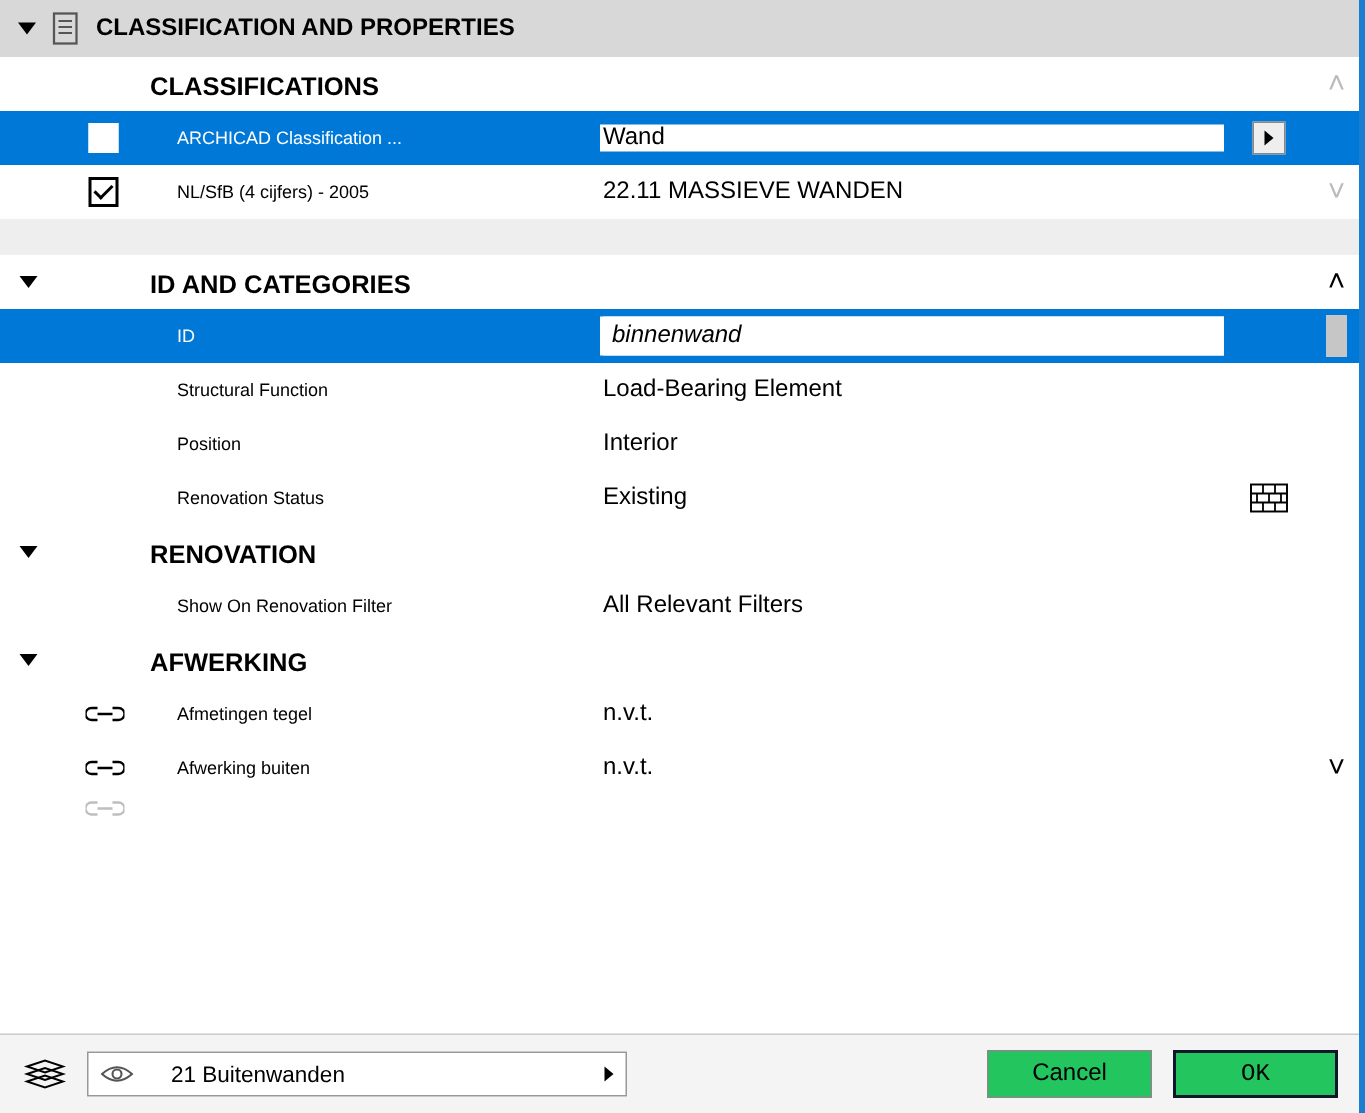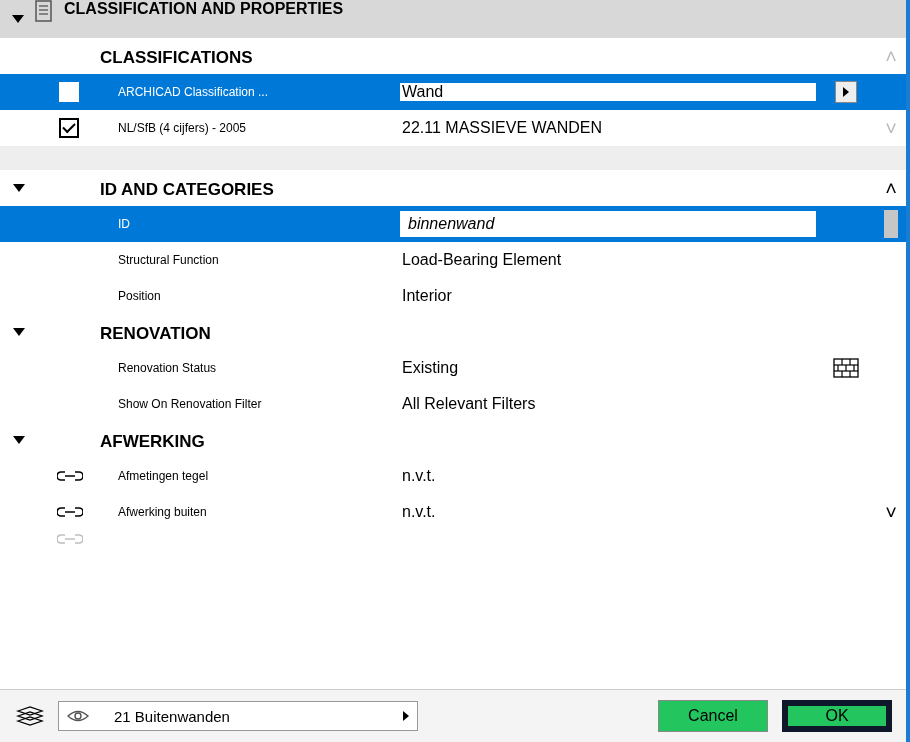--- a/index.html
+++ b/index.html
@@ -4,20 +4,21 @@
 <style>
   * { box-sizing: border-box; font-family: "Segoe UI", Arial, sans-serif; }
   body { margin: 0; padding: 0; background: #fff; font-size: 15px; color: #000; }
   .panel { width: 910px; height: 742px; display: flex; flex-direction: column; border-right: 4px solid #1a7dd2; }
   .body-area { flex: 1 1 auto; overflow: hidden; }
 
   
   .section-header {
     background: #d8d8d8;
     display: flex;
+    align-items: center;
     height: 38px;
     padding: 0 10px 0 12px;
     gap: 10px;
   }
   .section-header .title { font-weight: 700; font-size: 16px; }
 
   
   .content {
     padding: 0 0 0 0;
   }
@@ -110,21 +111,21 @@
   .layer-select .arrow {
     width:0; height:0;
     border-top:5px solid transparent; border-bottom:5px solid transparent;
     border-left:6px solid #000;
   }
   .flex-sp { flex:1; }
   .btn {
     min-width:110px; height:32px; border:1px solid #888; background:#22c55e;
     font-size:16px; cursor:pointer;
   }
-  .btn.primary { border:6px solid #0f172a; }
+  .btn.primary { border:2px solid #0f172a;font-family:Liberation Mono, monospace; }
 
   .stack-icon svg { display:block; }
 
   .sel-value {
     background:#fff; color:#000; padding:4px 6px; display:inline-block; min-width: 100%;
   }
   .row.selected .sel-value-wrap { background:#fff; margin-right:0;font-style:italic; }
 
   .header-inner-icon svg { display:block; }
 
@@ -223,31 +224,20 @@
         <span class="value-col">Load-Bearing Element</span>
         <span class="icon-col"></span>
         <span class="scroll-col"></span>
       </div>
 
       <div class="row">
         <span class="tri-col"></span>
         <span class="chk-col"></span>
         <span class="label-col">Position</span>
         <span class="value-col">Interior</span>
-        <span class="icon-col"></span>
-        <span class="scroll-col"></span>
-      </div>
-
-      <div class="row sub-header">
-        <span class="tri-col">
-            <span class="tri"></span>
-          </span>
-        <span class="chk-col"></span>
-        <span class="label-col">RENOVATION</span>
-        <span class="value-col"></span>
         <span class="icon-col"></span>
         <span class="scroll-col"></span>
       </div>
 
       <div class="row">
         <span class="tri-col"></span>
         <span class="chk-col"></span>
         <span class="label-col">Renovation Status</span>
         <span class="value-col">Existing</span>
         <span class="icon-col brick-icon">
@@ -260,20 +250,31 @@
             <line x1="5" y1="7" x2="5" y2="13" stroke="#000" stroke-width="1.2"></line>
             <line x1="13" y1="7" x2="13" y2="13" stroke="#000" stroke-width="1.2"></line>
             <line x1="21" y1="7" x2="21" y2="13" stroke="#000" stroke-width="1.2"></line>
             <line x1="9" y1="13" x2="9" y2="19" stroke="#000" stroke-width="1.2"></line>
             <line x1="17" y1="13" x2="17" y2="19" stroke="#000" stroke-width="1.2"></line>
           </svg>
         </span>
         <span class="scroll-col"></span>
       </div>
 
+      <div class="row sub-header">
+        <span class="tri-col">
+            <span class="tri"></span>
+          </span>
+        <span class="chk-col"></span>
+        <span class="label-col">RENOVATION</span>
+        <span class="value-col"></span>
+        <span class="icon-col"></span>
+        <span class="scroll-col"></span>
+      </div>
+
       <div class="row">
         <span class="tri-col"></span>
         <span class="chk-col"></span>
         <span class="label-col" style="white-space:nowrap;">Show On Renovation Filter</span>
         <span class="value-col">All Relevant Filters</span>
         <span class="icon-col"></span>
         <span class="scroll-col"></span>
       </div>
 
       <div class="row sub-header">

